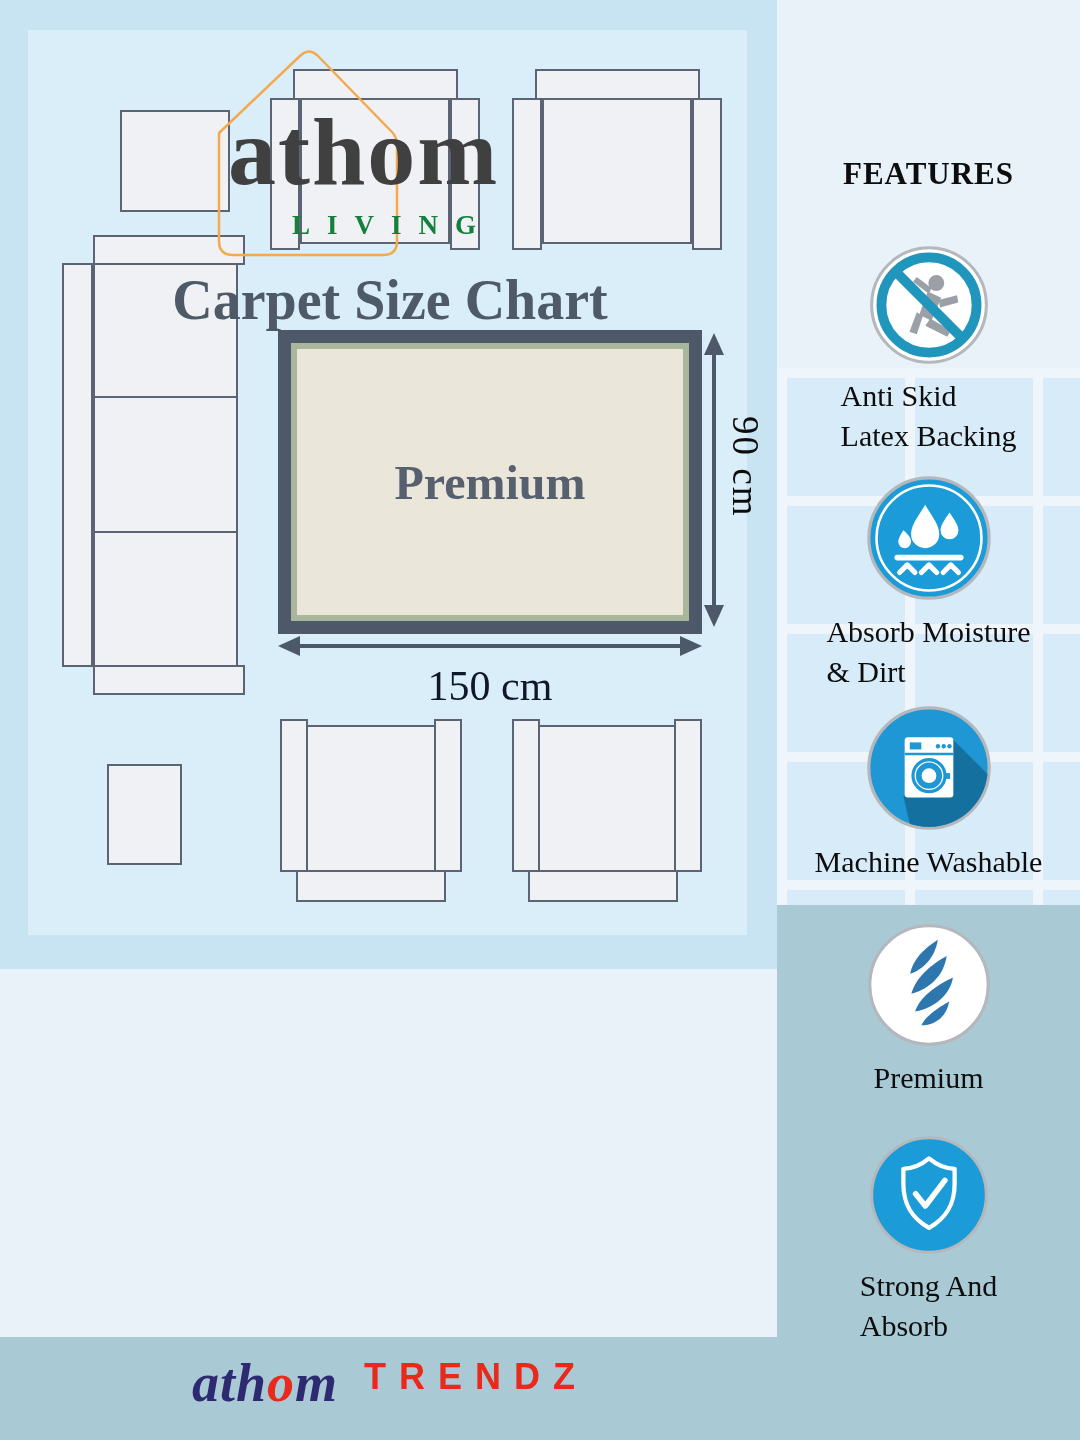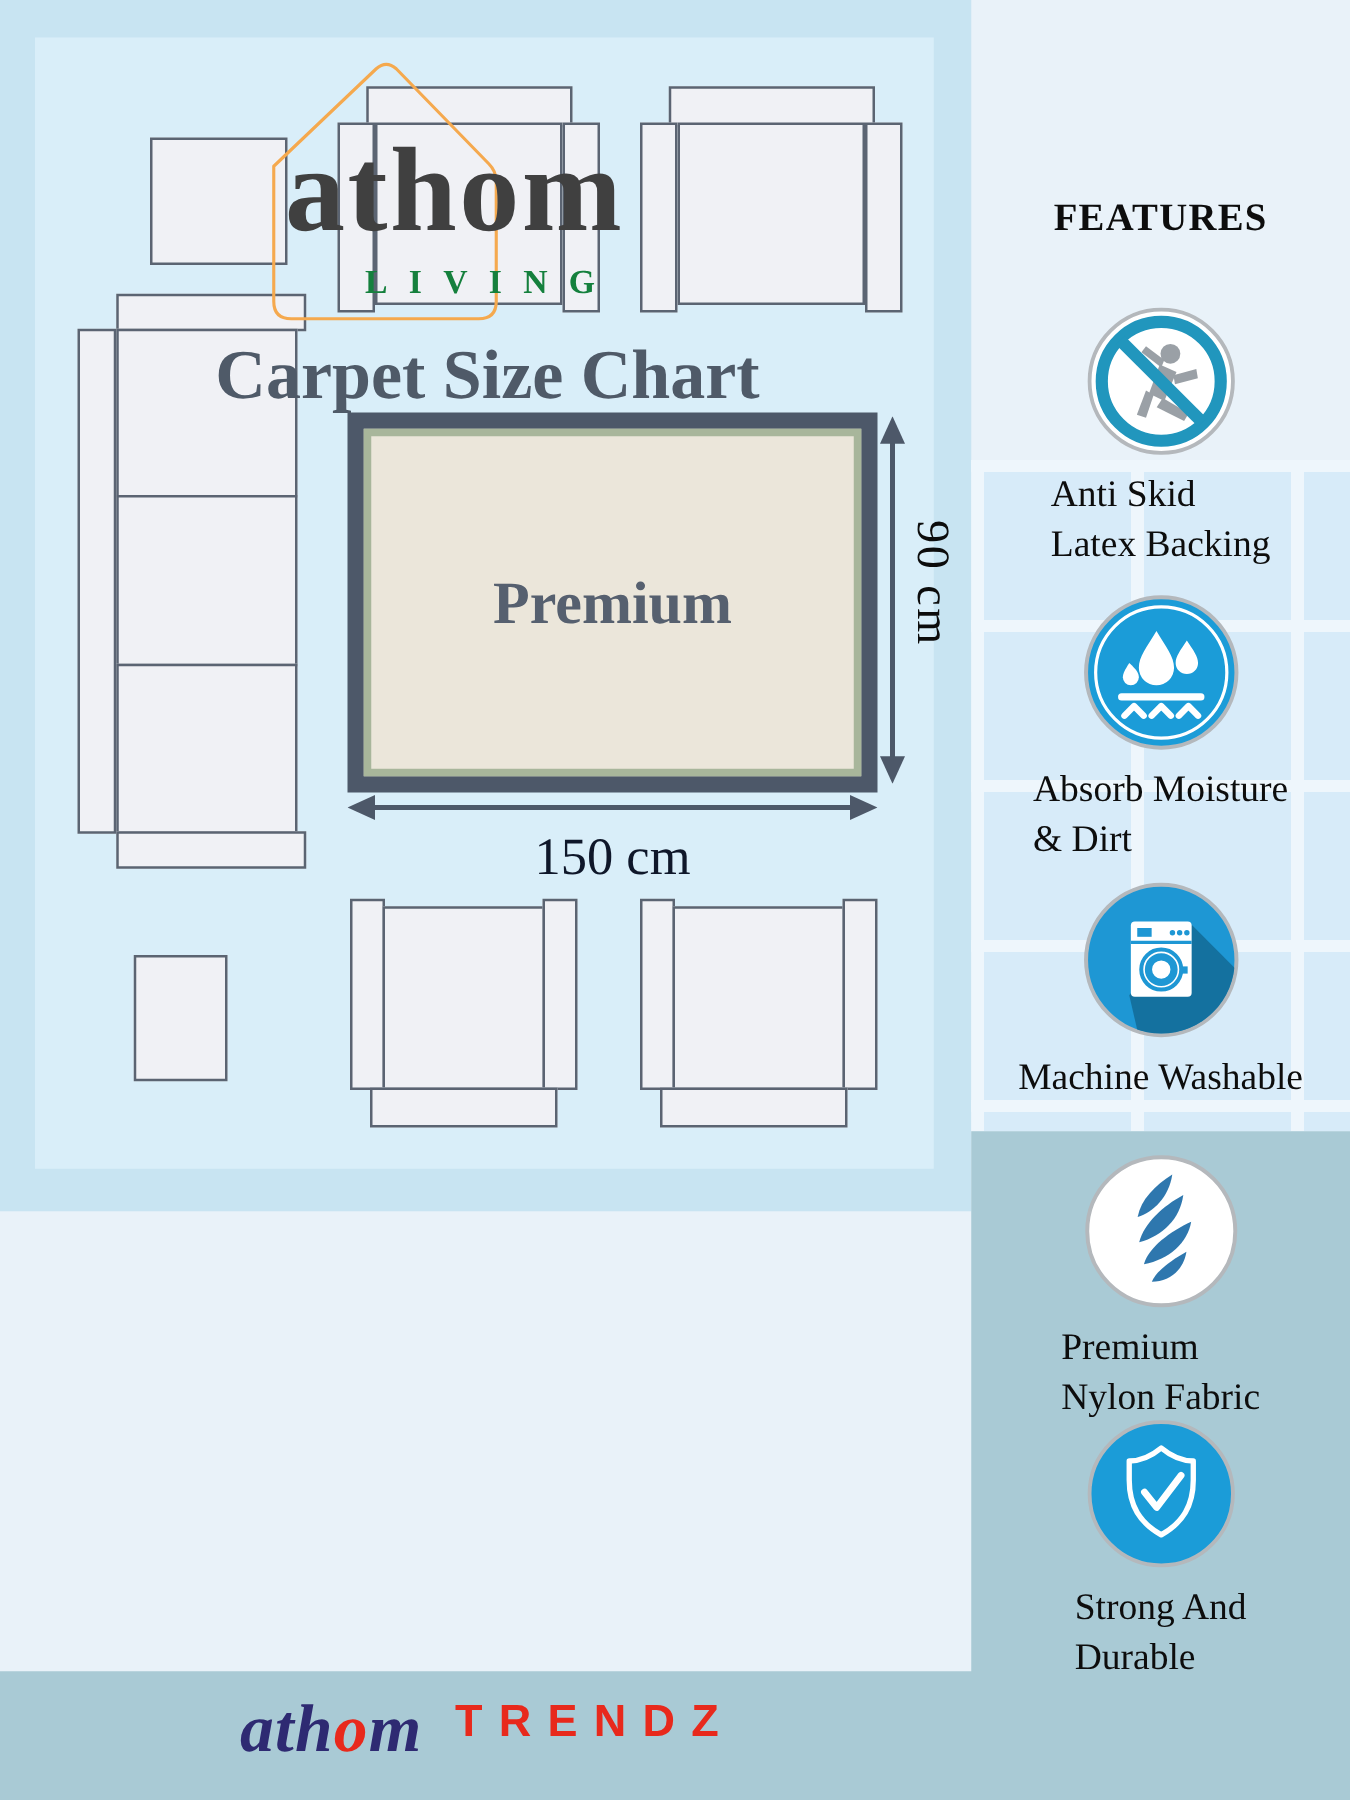--- a/index.html
+++ b/index.html
@@ -203,33 +203,32 @@
         <circle cx="50" cy="50" r="47" fill="#ffffff" stroke="#b4b8bc" stroke-width="2.5"></circle>
         <g fill="#2e77ae">
           <path d="M57 14 C46 21 37 30 35 41 C45 38 55 28 57 14 Z"></path>
           <path d="M64 27 C51 34 39 45 36 57 C51 53 62 42 64 27 Z"></path>
           <path d="M69 44 C56 50 42 60 39 71 C55 68 67 57 69 44 Z"></path>
           <path d="M66 63 C57 68 47 75 44 82 C55 82 64 75 66 63 Z"></path>
         </g>
       </svg>
       <div class="label">
         <span class="feat-line">Premium</span>
-        <span class="feat-line">Nylon Fabric</span>
       </div>
     </div>
 
     <div class="feature" style="top:1134px;">
       <svg width="122" height="122" viewBox="0 0 100 100">
         <circle cx="50" cy="50" r="47" fill="#1b9cd8" stroke="#b4b8bc" stroke-width="2.5"></circle>
         <path d="M50 20 C56 25 64 28.5 71 28.5 L71 41 C71 58 64 69 50 77 C36 69 29 58 29 41 L29 28.5 C36 28.5 44 25 50 20 Z" fill="none" stroke="#ffffff" stroke-width="3.5" stroke-linejoin="round"></path>
         <path d="M39 49 L47 59 L63 38" fill="none" stroke="#ffffff" stroke-width="4.5" stroke-linecap="round" stroke-linejoin="round"></path>
       </svg>
       <div class="label">
         <span class="feat-line">Strong And</span>
-        <span class="feat-line">Durable</span>
+        <span class="feat-line">Absorb</span>
       </div>
     </div>
   </div>
 
   <div class="footer-logo">
     <span class="f-script"><span>ath</span><span class="red-o">o</span><span>m</span></span>
     <span class="f-sub">TRENDZ</span>
   </div>
 
 </div>

